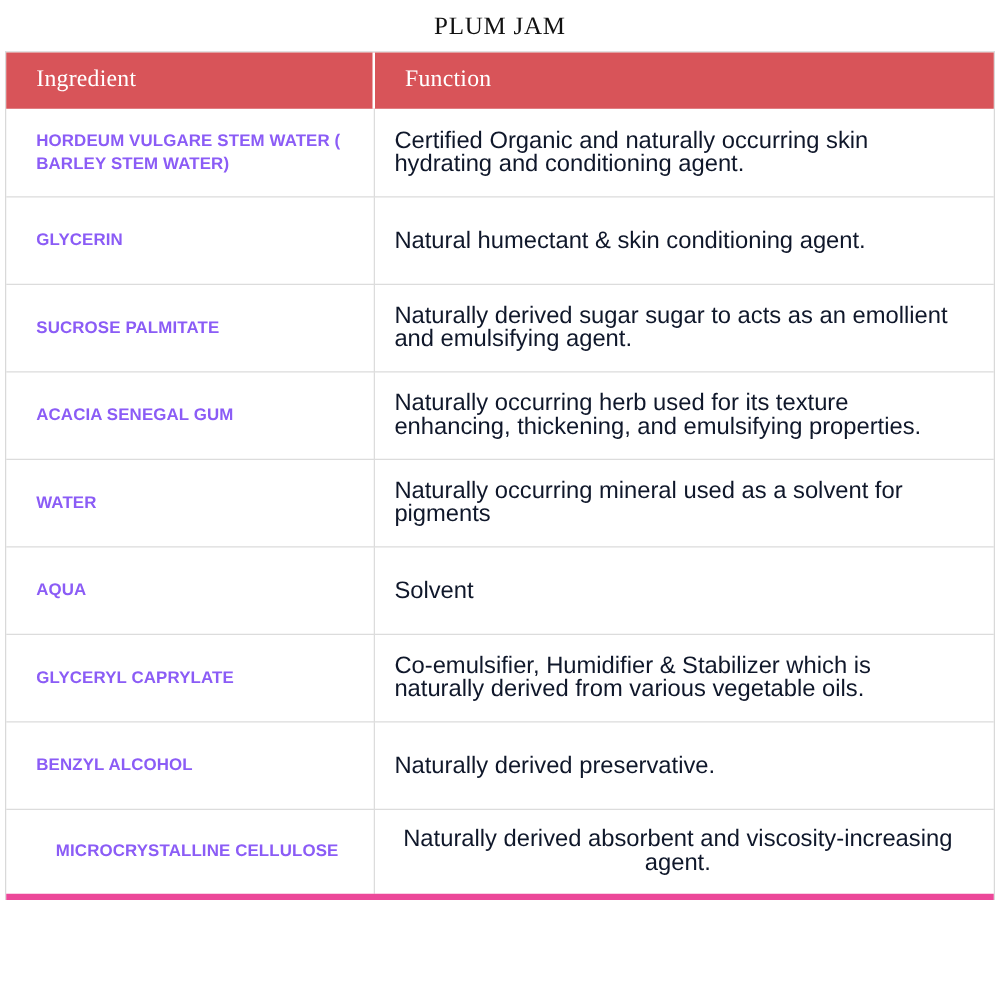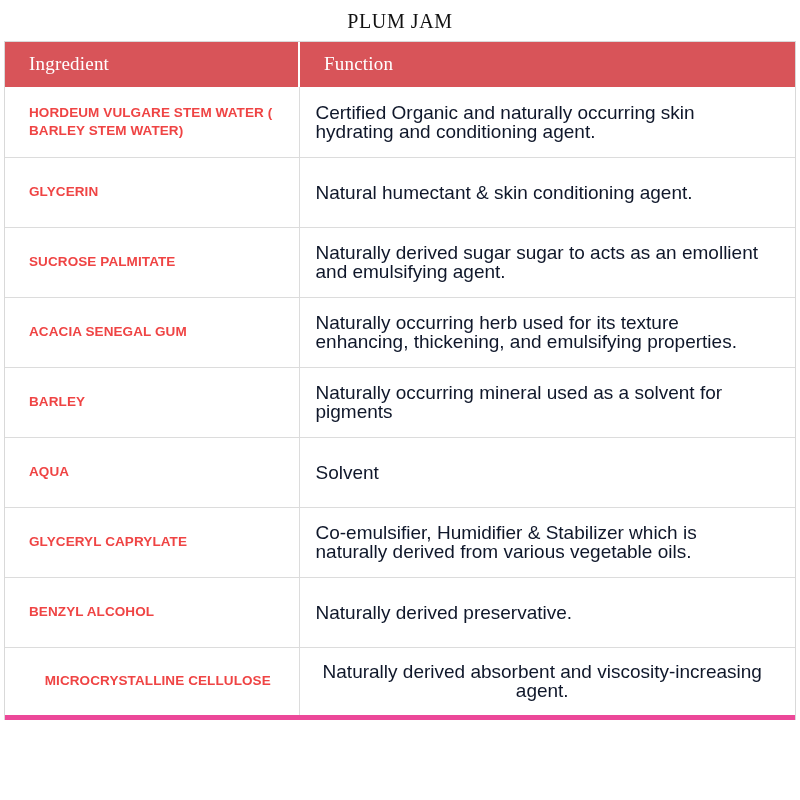--- a/index.html
+++ b/index.html
@@ -76,21 +76,21 @@
   }
 
   tbody tr:last-child td {
     border-bottom: 5px solid #ec4899;
     text-align: center;
   }
 
   td.ingredient-cell {
     border-right: 1px solid #dcdcdc;
     padding: 10px 12px 10px 24px;
-    color: #ef4444;
+    color: #8b5cf6;
     font-weight: bold;
     font-size: 13.5px;
     line-height: 18px;
     letter-spacing: 0.1px;
   }
 
   td.function-cell {
     padding: 10px 26px 10px 16px;
     color: #0f172a;
     font-weight: 400;
@@ -132,21 +132,21 @@
           </tr>
           <tr>
             <td class="ingredient-cell">SUCROSE PALMITATE</td>
             <td class="function-cell">Naturally derived sugar sugar to acts as an emollient and emulsifying agent.</td>
           </tr>
           <tr>
             <td class="ingredient-cell">ACACIA SENEGAL GUM</td>
             <td class="function-cell">Naturally occurring herb used for its texture enhancing, thickening, and emulsifying properties.</td>
           </tr>
           <tr>
-            <td class="ingredient-cell">BARLEY</td>
+            <td class="ingredient-cell">WATER</td>
             <td class="function-cell">Naturally occurring mineral used as a solvent for pigments</td>
           </tr>
           <tr>
             <td class="ingredient-cell">AQUA</td>
             <td class="function-cell">Solvent</td>
           </tr>
           <tr>
             <td class="ingredient-cell">GLYCERYL CAPRYLATE</td>
             <td class="function-cell">Co-emulsifier, Humidifier &amp; Stabilizer which is naturally derived from various vegetable oils.</td>
           </tr>

